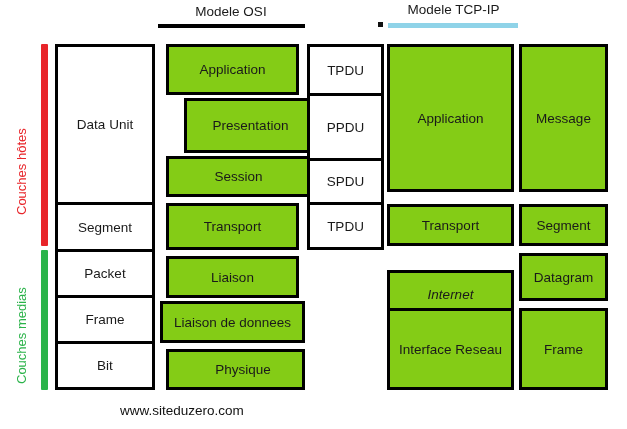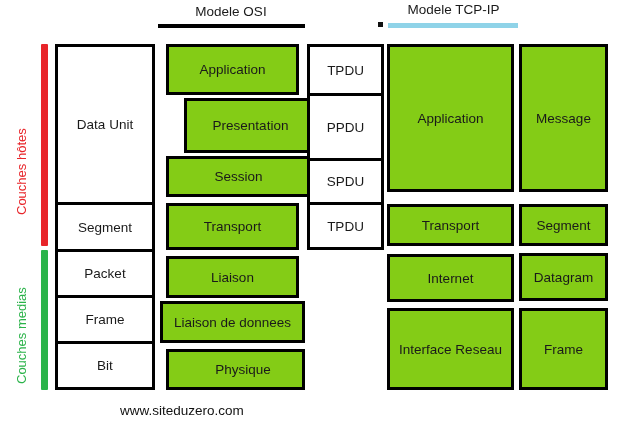--- a/index.html
+++ b/index.html
@@ -133,21 +133,21 @@
 
   <div class="stack" style="left:307px; top:44px; width:77px; height:206px;">
     <div class="stack-cell" style="top:0px; height:46px;">TPDU</div>
     <div class="stack-cell" style="top:46px; height:65px;">PPDU</div>
     <div class="stack-cell" style="top:111px; height:44px;">SPDU</div>
     <div class="stack-cell" style="top:155px; height:45px;">TPDU</div>
   </div>
 
   <div class="box" style="left:387px; top:44px; width:127px; height:148px;">Application</div>
   <div class="box" style="left:387px; top:204px; width:127px; height:42px;">Transport</div>
-  <div class="box" style="left:387px; top:254px; width:127px; height:48px;">Internet</div>
+  <div class="box" style="left:387px; top:270px; width:127px; height:48px;font-style:italic;">Internet</div>
   <div class="box" style="left:387px; top:308px; width:127px; height:82px;">Interface Reseau</div>
 
   <div class="box" style="left:519px; top:44px; width:89px; height:148px;">Message</div>
   <div class="box" style="left:519px; top:204px; width:89px; height:42px;">Segment</div>
   <div class="box" style="left:519px; top:253px; width:89px; height:48px;">Datagram</div>
   <div class="box" style="left:519px; top:308px; width:89px; height:82px;">Frame</div>
 
   <div class="footer" style="left:100px; top:403px;">www.siteduzero.com</div>
 
 </div>

